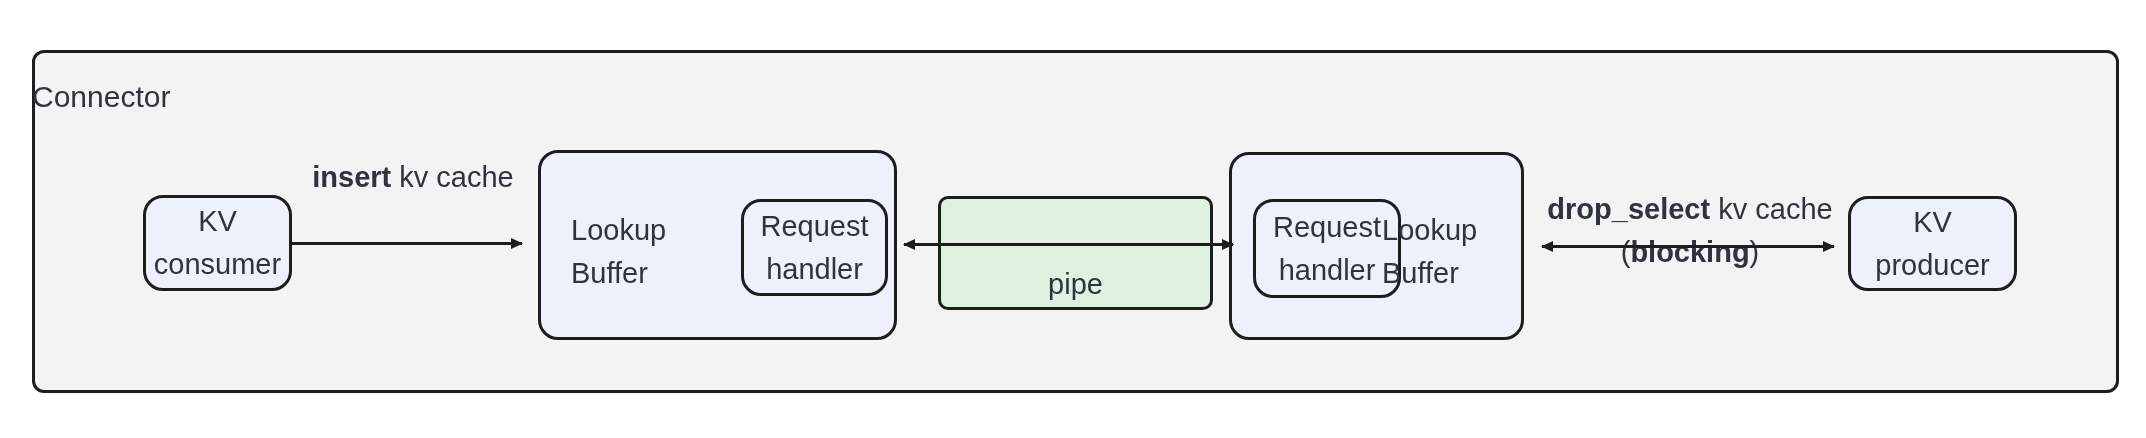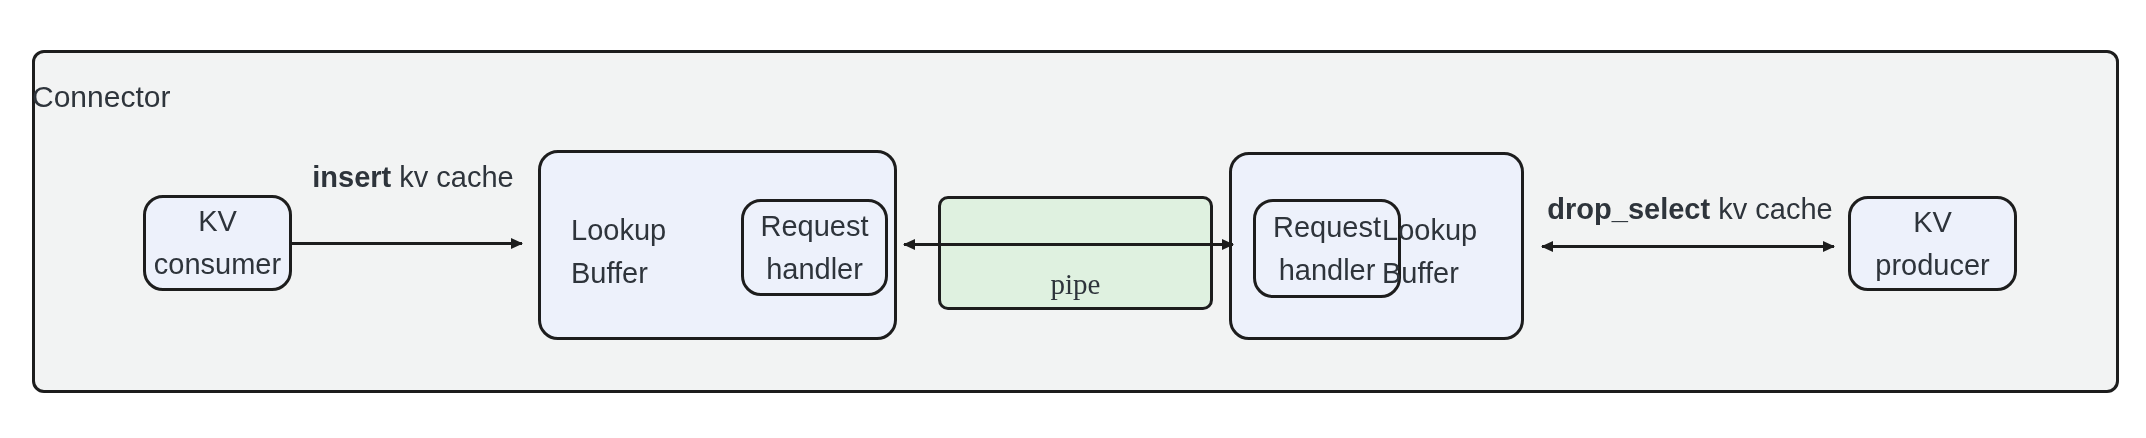--- a/index.html
+++ b/index.html
@@ -53,21 +53,20 @@
     position:absolute;
     font-size:29px;line-height:43px;
     text-align:left;
   }
   .pipe-box{
     position:absolute;
     left:938px;top:196px;width:275px;height:114px;
     background:var(--pipe-fill);
     border:3px solid var(--border);
     border-radius:10px;
-    font-family:Liberation Serif, serif;
   }
   .pipe-label{
     position:absolute;
     left:0;top:64px;width:100%;
     text-align:center;
     font-size:29px;line-height:43px;
   }
   .edge-label{
     position:absolute;
     text-align:center;
@@ -124,20 +123,21 @@
       </div>
     </div>
     <div class="buffer-txt" style="left:150px;top:54px;width:160px;">
       <div>Lookup</div>
       <div>Buffer</div>
     </div>
   </div>
 
   <div class="edge-label" style="left:1515px;top:156px;width:350px;margin-top:32px;">
     <div><span class="b">drop_select</span><span> kv cache</span></div>
+    <div><span>(</span><span class="b">blocking</span><span>)</span></div>
   </div>
 
   <div class="node" style="left:1848px;top:196px;width:169px;height:95px;">
     <div class="center-txt">
       <span>KV</span>
       <span>producer</span>
     </div>
   </div>
 
   <svg class="arrows" viewBox="0 0 2146 438">

